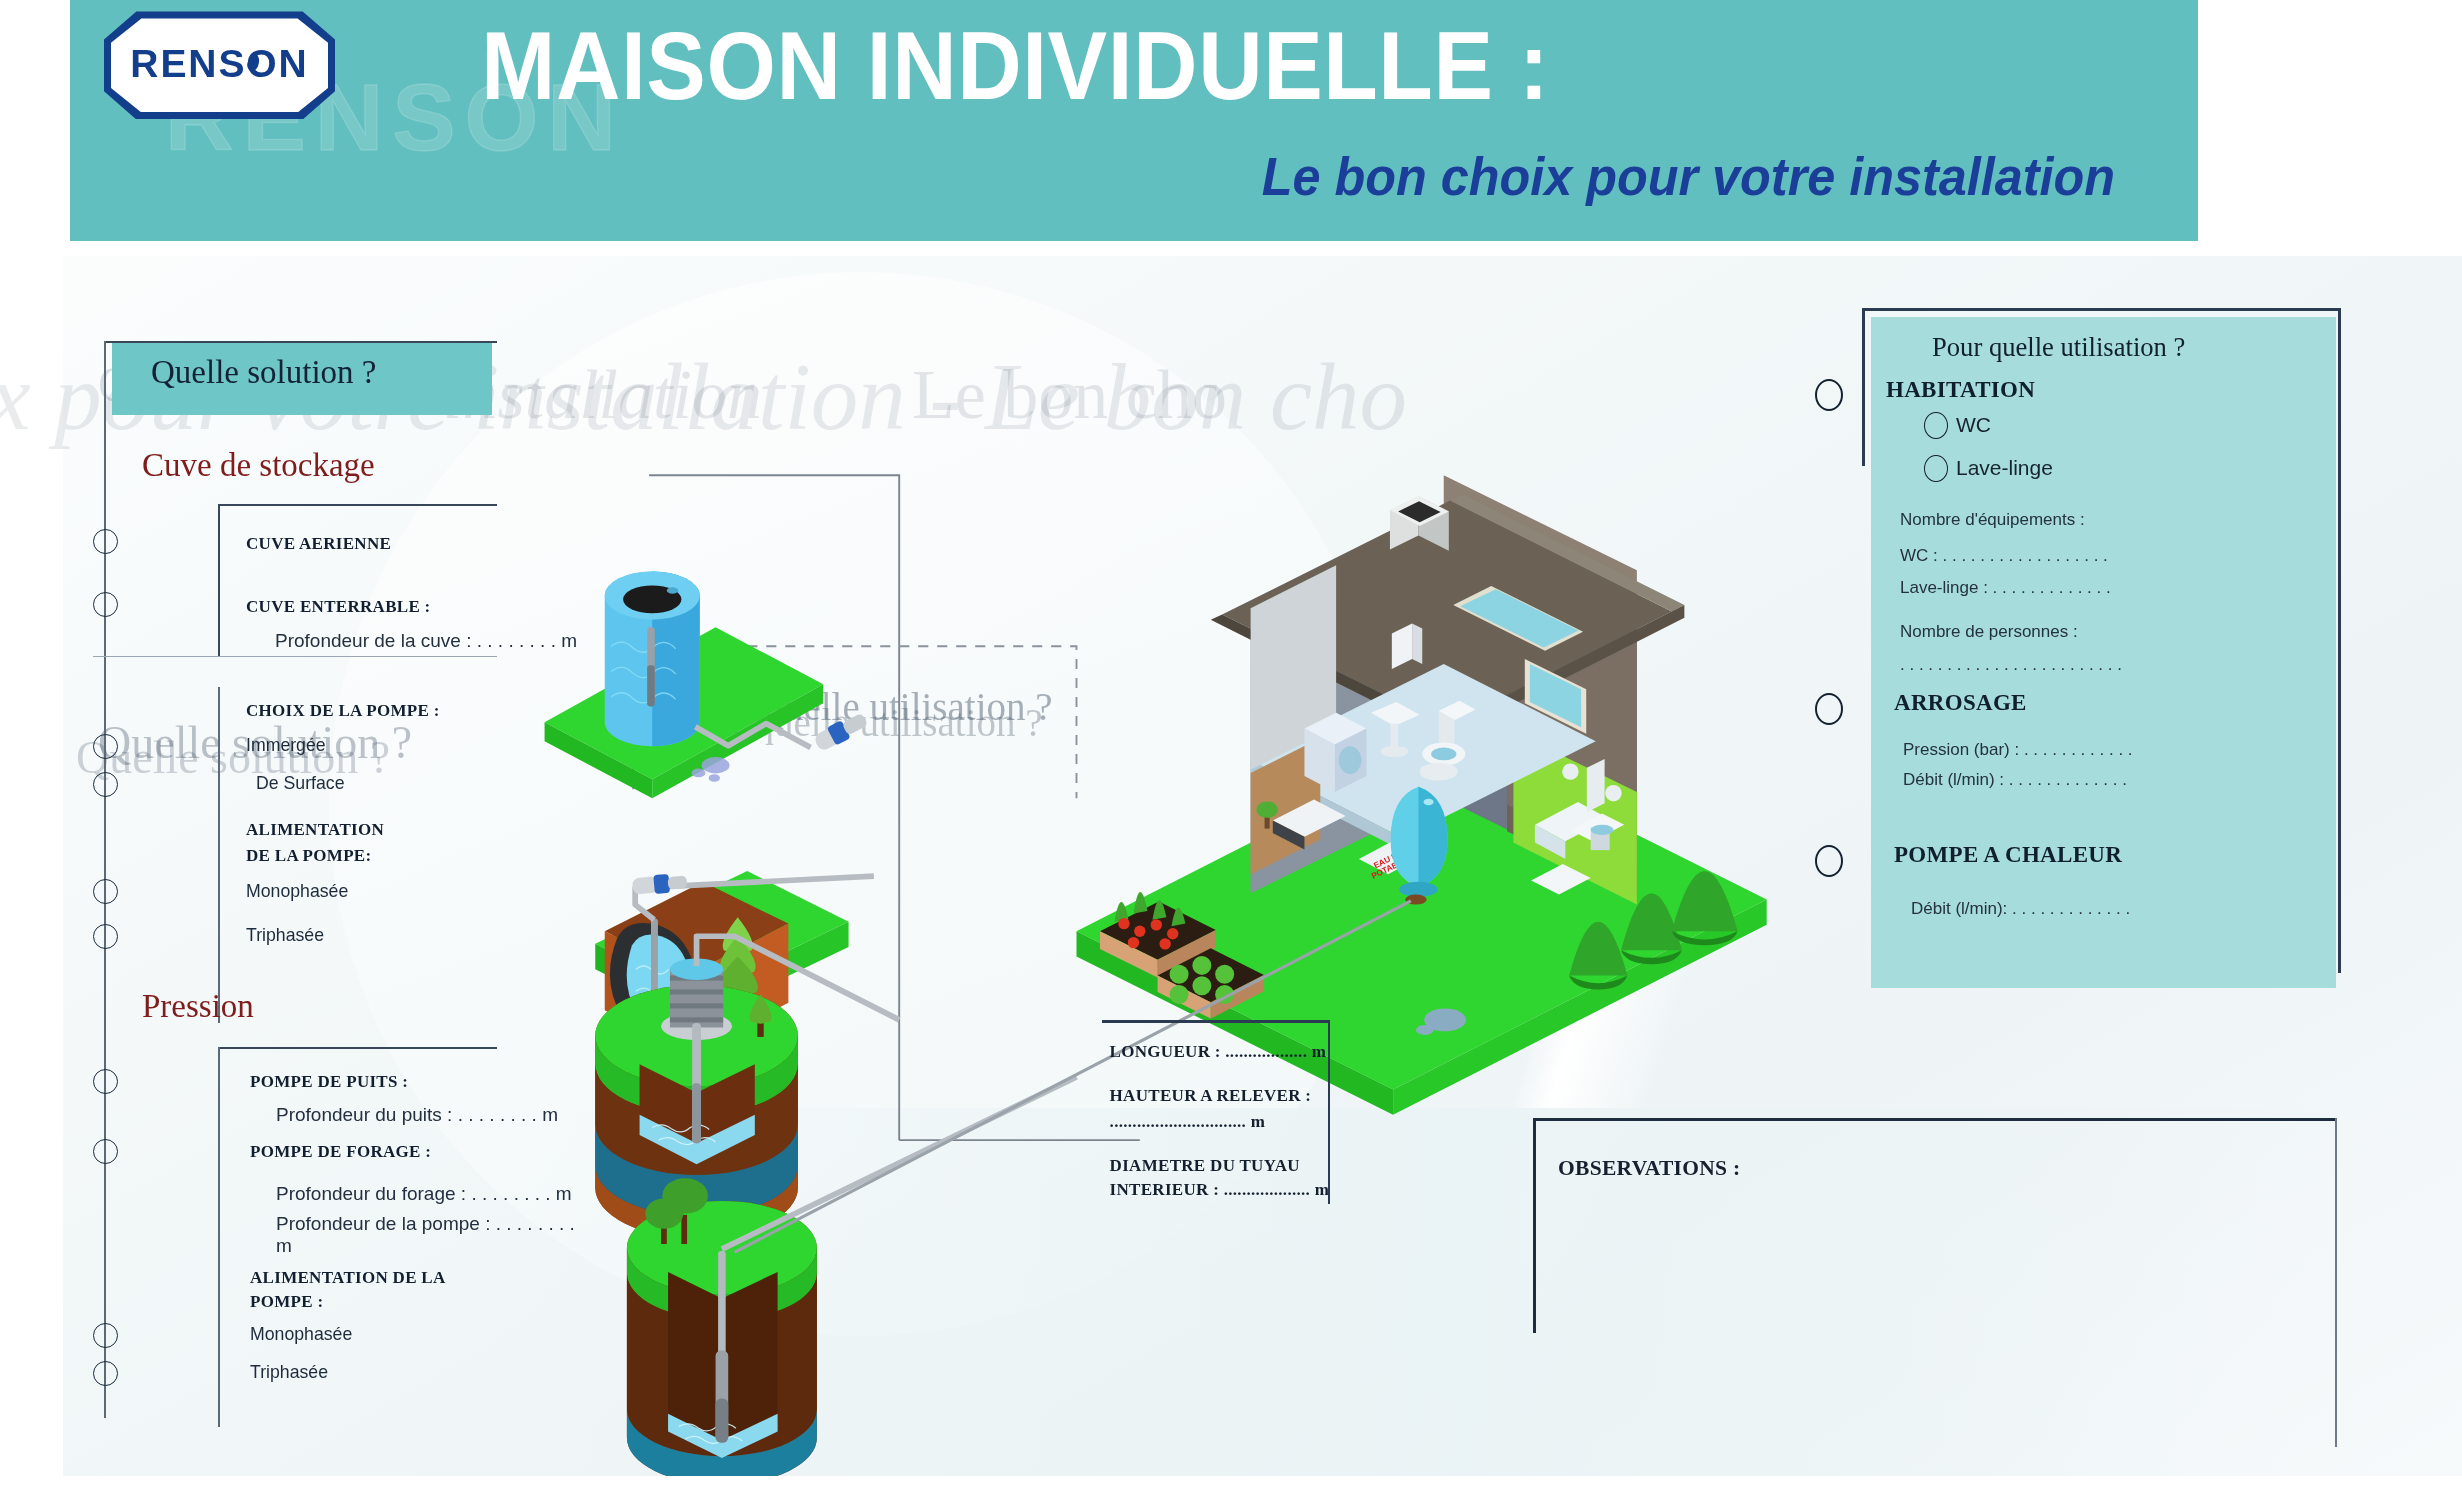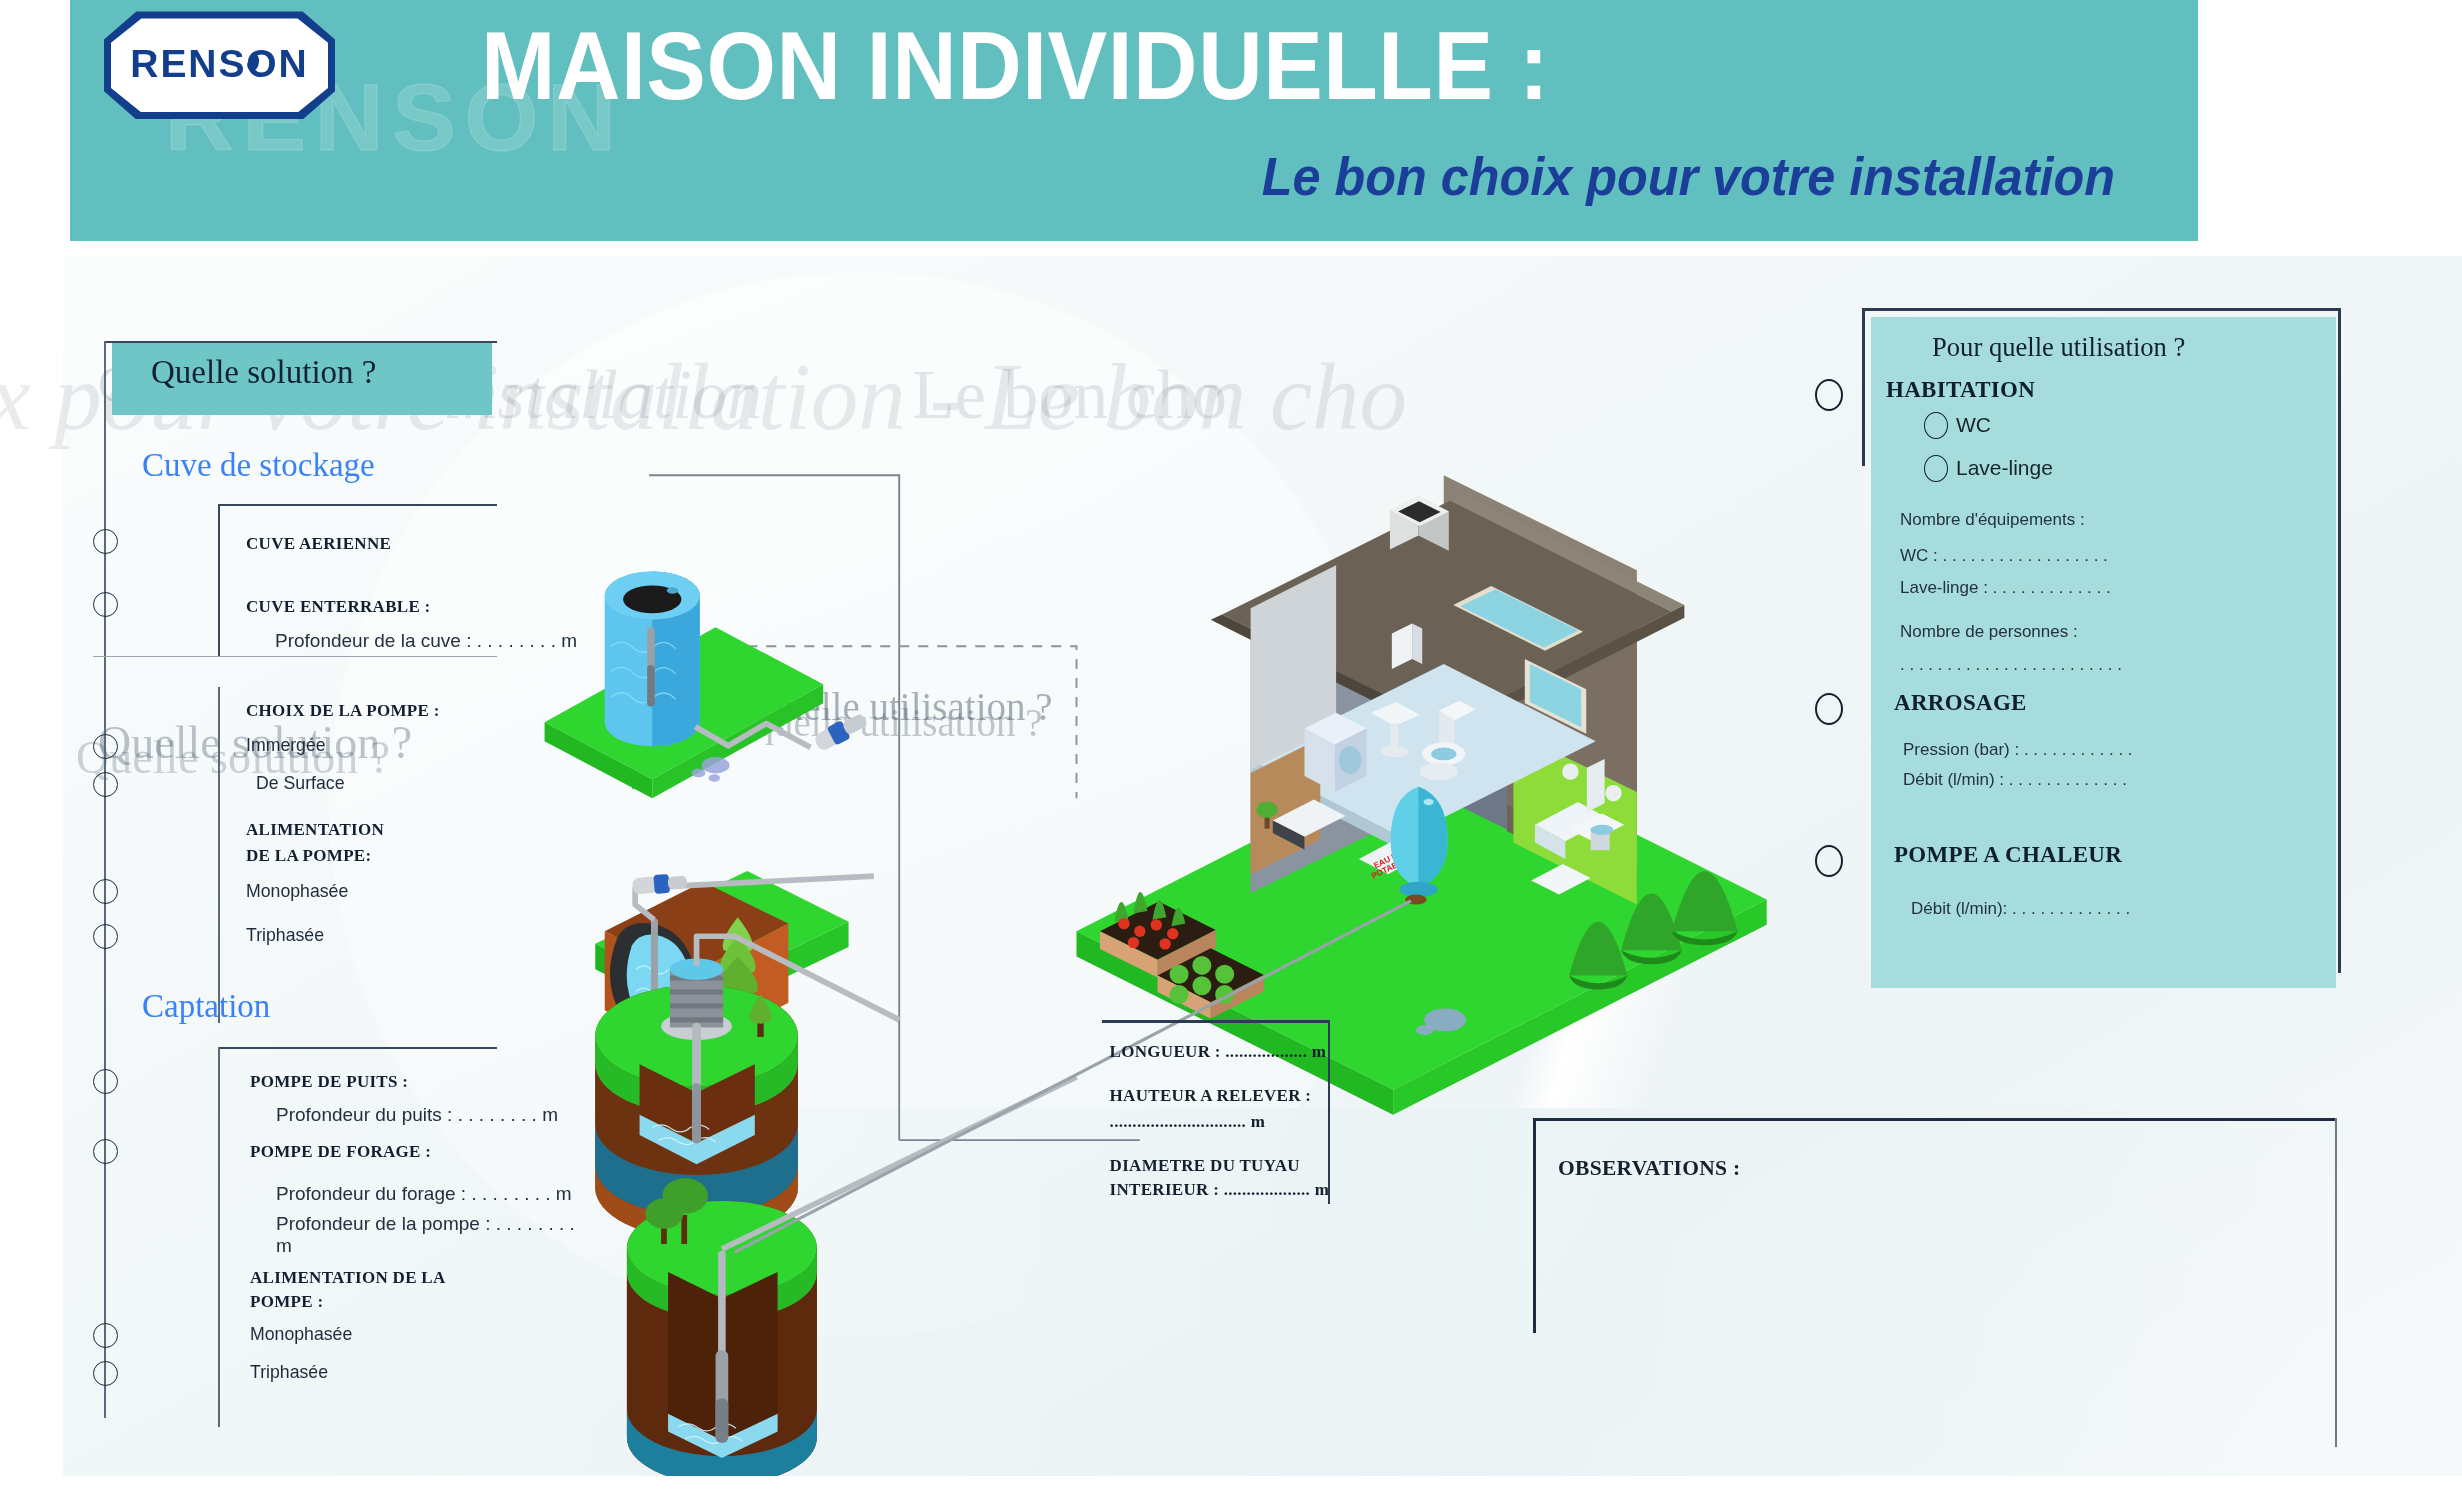--- a/index.html
+++ b/index.html
@@ -59,21 +59,21 @@
   
   #lp{position:absolute;left:104px;top:336px;width:481px;height:1089px;}
   .lrule-v{position:absolute;width:1.9px;background:#5a6a78;}
   .lrule-h{position:absolute;height:1.9px;background:#39475a;}
   .lrule-h.thin{height:1.3px;background:#9aa7b2;}
 
   .qs-hl{position:absolute;left:7.6px;top:6.3px;width:380px;height:73px;background:#6fc6c6;}
   .qs-txt{position:absolute;left:47px;top:17.7px;font-size:33px;color:#132236;
           font-family:"Liberation Serif",serif;}
 
-  .sec-h{position:absolute;font-size:33px;color:#3b82f6;font-family:"Liberation Serif",serif;}
+  .sec-h{position:absolute;font-size:33px;color:#7f1d1d;font-family:"Liberation Serif",serif;}
   .lbl-caps{position:absolute;font-family:"Liberation Serif",serif;font-weight:bold;
             font-size:17px;letter-spacing:0.3px;color:#121f30;}
   .lbl-norm{position:absolute;font-family:"Liberation Sans",sans-serif;font-size:17.7px;
             color:#1d2b3b;}
   .lbl-small{position:absolute;font-family:"Liberation Sans",sans-serif;font-size:19px;
             color:#24303f;}
   .radio{position:absolute;width:23px;height:23px;border:1.9px solid #182a3c;border-radius:50%;
          background:transparent;}
 
   
@@ -427,21 +427,21 @@
 
   <div class="lbl-caps" style="left:142px;top:484px;">ALIMENTATION</div>
   <div class="lbl-caps" style="left:142px;top:510px;">DE LA POMPE:</div>
 
   <div class="radio" style="left:-11.4px;top:543px;"></div>
   <div class="lbl-norm" style="left:142px;top:545px;">Monophasée</div>
 
   <div class="radio" style="left:-11.4px;top:588px;"></div>
   <div class="lbl-norm" style="left:142px;top:589px;">Triphasée</div>
 
-  <div class="sec-h" style="left:38px;top:652px;">Captation</div>
+  <div class="sec-h" style="left:38px;top:652px;">Pression</div>
   <div class="lrule-h" style="left:114px;top:711px;width:279px;"></div>
   <div class="lrule-v" style="left:114px;top:711px;height:380px;background:#5a6a78;"></div>
 
   <div class="radio" style="left:-11.4px;top:733px;"></div>
   <div class="lbl-caps" style="left:146px;top:736px;">POMPE DE PUITS :</div>
   <div class="lbl-small" style="left:172px;top:768px;">Profondeur du puits : . . . . . . . . m</div>
 
   <div class="radio" style="left:-11.4px;top:803px;"></div>
   <div class="lbl-caps" style="left:146px;top:806px;">POMPE DE FORAGE :</div>
   <div class="lbl-small" style="left:172px;top:847px;">Profondeur du forage : . . . . . . . .  m</div>

